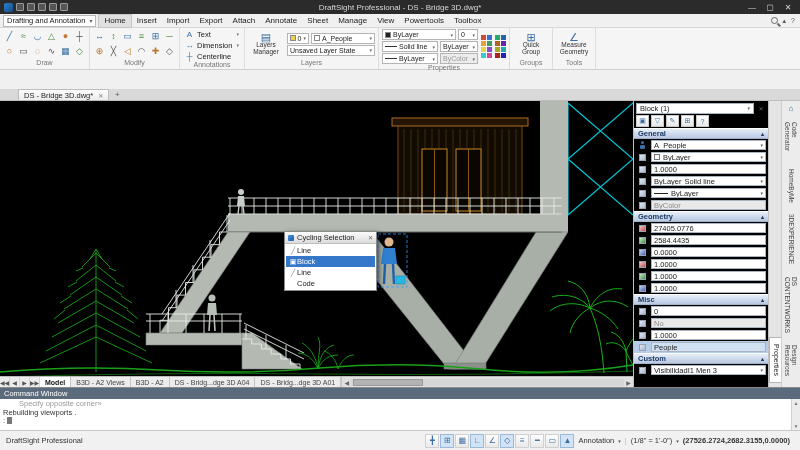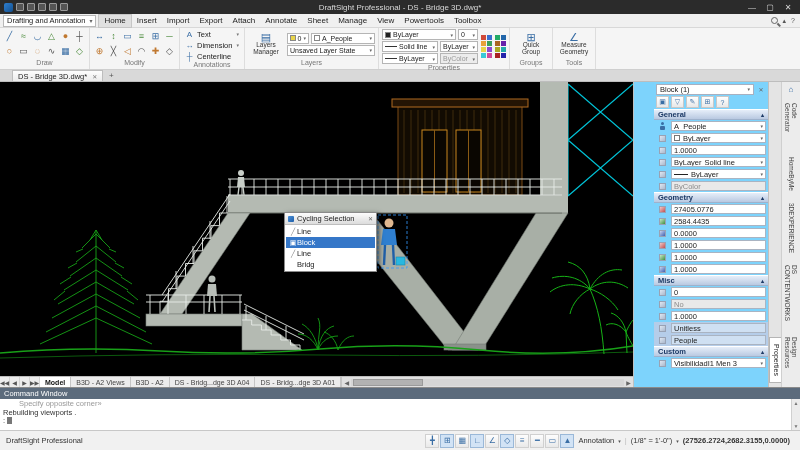--- a/index.html
+++ b/index.html
@@ -44,21 +44,21 @@
   .rcombo::after { content:"▾"; font-size:5px; color:#666; margin-left:auto; }
   .rcombo.gray { background:#ececec; color:#999; }
   .swatch { width:6px; height:6px; border:1px solid #888; display:inline-block; }
   .lsample { width:12px; height:1px; background:#333; display:inline-block; }
   .vstack { display:flex; flex-direction:column; gap:1px; justify-content:center; }
   .hpair { display:flex; gap:2px; }
   .palette { display:grid; grid-template-columns:repeat(2,5px); grid-auto-rows:5px; gap:1px; }
   .palette i { display:block; }
 
   
-  .doctabs { height:12px; background:#d9d9d9; display:flex; align-items:flex-end; padding:0 12px; gap:2px; border-bottom:1px solid #bdbdbd; flex:0 0 auto; }
+  .doctabs { height:12px; background:#d9d9d9; display:flex; align-items:flex-end; padding:0 18px; gap:2px; border-bottom:1px solid #bdbdbd; flex:0 0 auto;margin-top:19px; }
   .doctab { height:11px; background:linear-gradient(#fdfdfd,#ececec); border:1px solid #bdbdbd; border-bottom:none; display:flex; align-items:center; gap:5px; padding:0 5px; font-size:7.5px; }
   .doctab .tabx { font-size:6px; color:#777; }
   .newtab { width:12px; height:11px; display:flex; align-items:center; justify-content:center; font-size:8px; color:#555; }
 
   
   .workarea { flex:1; display:flex; min-height:0; }
   .canvas-col { width:633px; display:flex; flex-direction:column;border-radius:7px; }
   .canvas { flex:1; background:#000; position:relative; overflow:hidden; }
   .canvas svg { display:block; }
 
@@ -77,21 +77,21 @@
   .sheetbar { height:11px; background:#ececec; border-top:1px solid #bdbdbd; display:flex; align-items:stretch; font-size:7px; flex:0 0 auto; }
   .snav { width:10px; display:flex; align-items:center; justify-content:center; color:#555; font-size:6px; border-right:1px solid #d5d5d5; }
   .stab { padding:0 5px; display:flex; align-items:center; border-right:1px solid #c5c5c5; color:#444; white-space:nowrap; }
   .stab.active { background:#fff; font-weight:bold; color:#111; }
   .sscroll { flex:1; display:flex; align-items:center; background:#e0e0e0; border-left:1px solid #c5c5c5; }
   .sarrow { width:9px; text-align:center; font-size:6px; color:#666; }
   .strack { flex:1; height:7px; background:#d6d6d6; position:relative; }
   .sthumb { position:absolute; left:2px; top:0; width:70px; height:7px; background:#b2b2b2; border:1px solid #9a9a9a; }
 
   
-  .propPanel { width:135px; background:#7dd3fc; border-left:1px solid #c0c0c0; display:flex; flex-direction:column; font-size:7.5px; overflow:hidden;padding-left:20px; }
+  .propPanel { width:135px; background:#000000; border-left:1px solid #c0c0c0; display:flex; flex-direction:column; font-size:7.5px; overflow:hidden; }
   .panel-head { height:14px; display:flex; align-items:center; gap:2px; padding:1px 2px; }
   .phcombo { flex:1; height:11px; background:#fff; border:1px solid #a8b0c0; display:flex; align-items:center; padding:0 3px; }
   .phcombo::after { content:"▾"; font-size:5px; color:#666; margin-left:auto; }
   .phx { width:10px; text-align:center; color:#666; font-size:6px; }
   .panel-tools { height:13px; display:flex; gap:2px; padding:0 2px 1px 2px; }
   .ptool { width:13px; height:12px; border:1px solid #c8c8c8; background:linear-gradient(#fff,#e8e8e8); display:flex; align-items:center; justify-content:center; font-size:7px; color:#3a6ea5; }
   .psec { height:11px; background:linear-gradient(#e6eef9,#b9c9e1); color:#1d3a66; font-weight:bold; font-size:7.5px; display:flex; align-items:center; padding:0 4px; border-top:1px solid #fff; border-bottom:1px solid #9fb2cc; }
   .psec::after { content:"▴"; margin-left:auto; font-size:6px; }
   .prow { height:12px; display:flex; align-items:center; gap:2px; padding:0 2px; }
   .prow.hl { background:#b5cde9; }
@@ -484,21 +484,21 @@
             <div class="cyc-item sel">
               <span class="cyc-ic">▣</span>
               <span>Block</span>
             </div>
             <div class="cyc-item">
               <span class="cyc-ic">╱</span>
               <span>Line</span>
             </div>
             <div class="cyc-item">
               <span class="cyc-ic"></span>
-              <span>Bridg</span>
+              <span>Code</span>
             </div>
           </div>
         </div>
       </div>
 
       <div class="sheetbar">
         <span class="snav">◀◀</span>
         <span class="snav">◀</span>
         <span class="snav">▶</span>
         <span class="snav">▶▶</span>
@@ -658,28 +658,20 @@
           </span>
         <div class="pfield">
             <span>1.0000</span>
           </div>
         </div>
       <div class="prow hl">
           <span class="picon">
             <span class="pic-sq"></span>
           </span>
         <div class="pfield">
-            <span>Unitless</span>
-          </div>
-        </div>
-      <div class="prow hl">
-          <span class="picon">
-            <span class="pic-sq"></span>
-          </span>
-        <div class="pfield">
             <span>People</span>
           </div>
         </div>
 
       <div class="psec">Custom</div>
       <div class="prow">
           <span class="picon">
             <span class="pic-sq"></span>
           </span>
         <div class="pfield combo">

